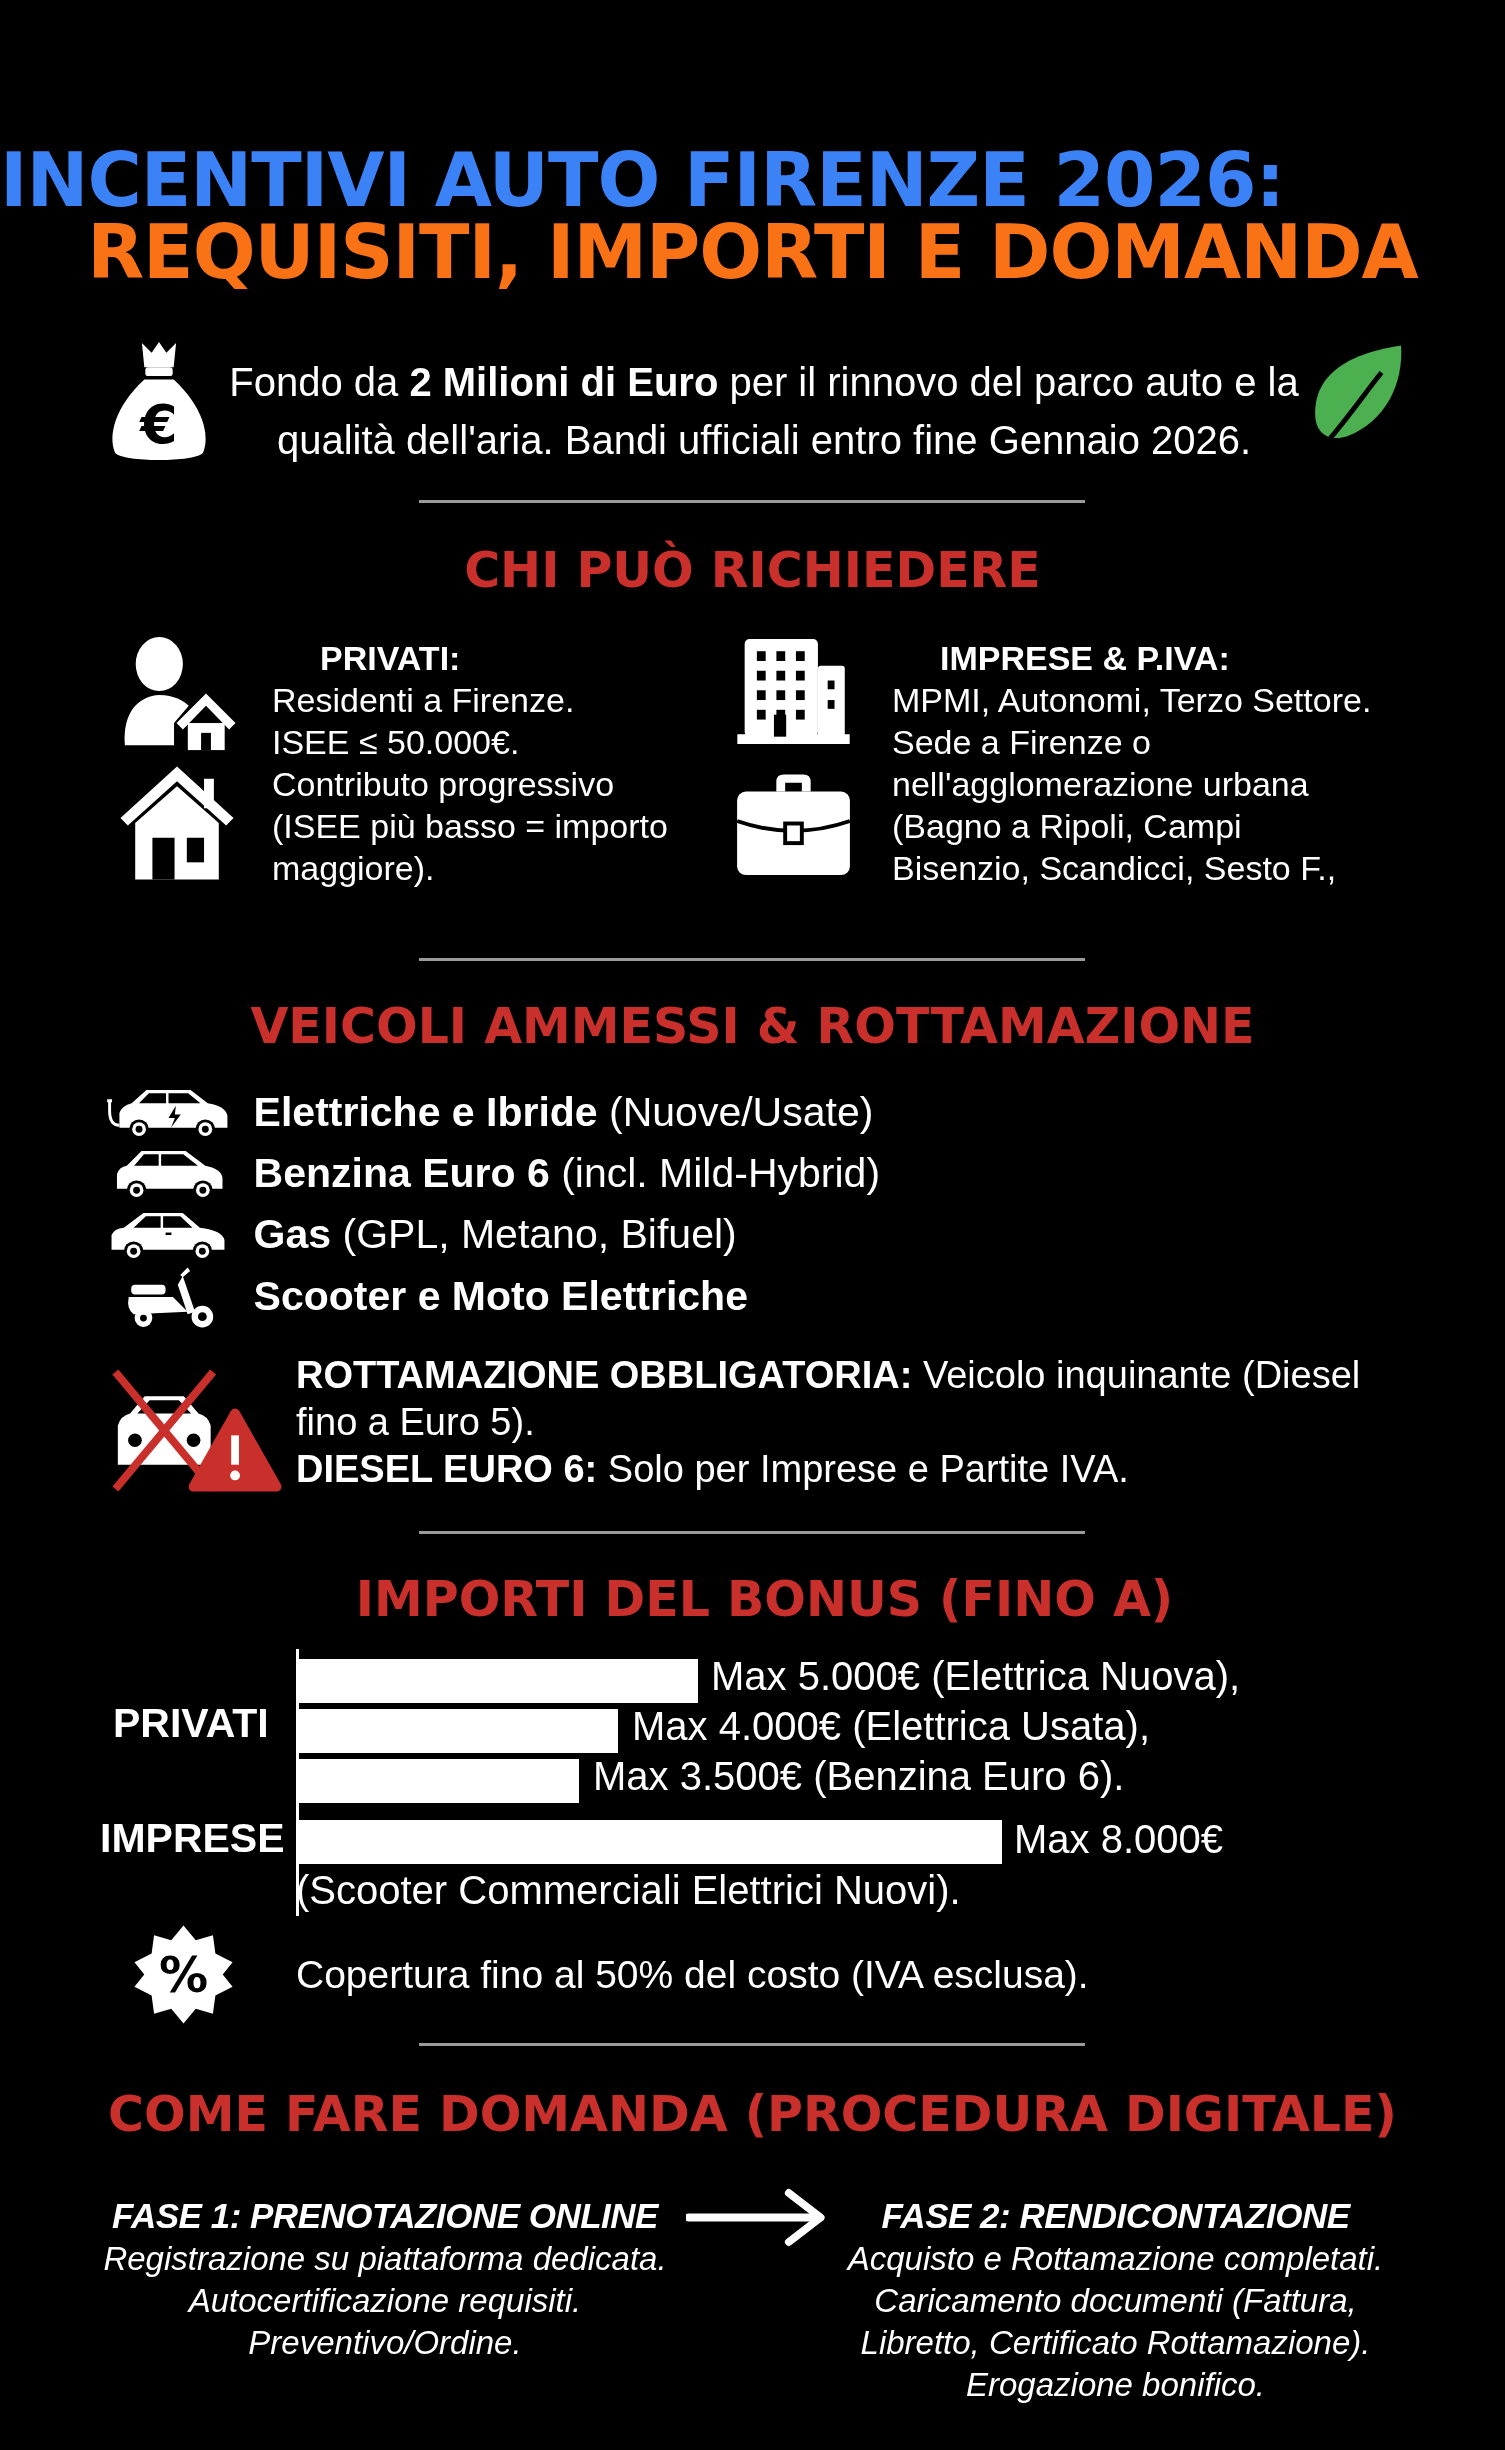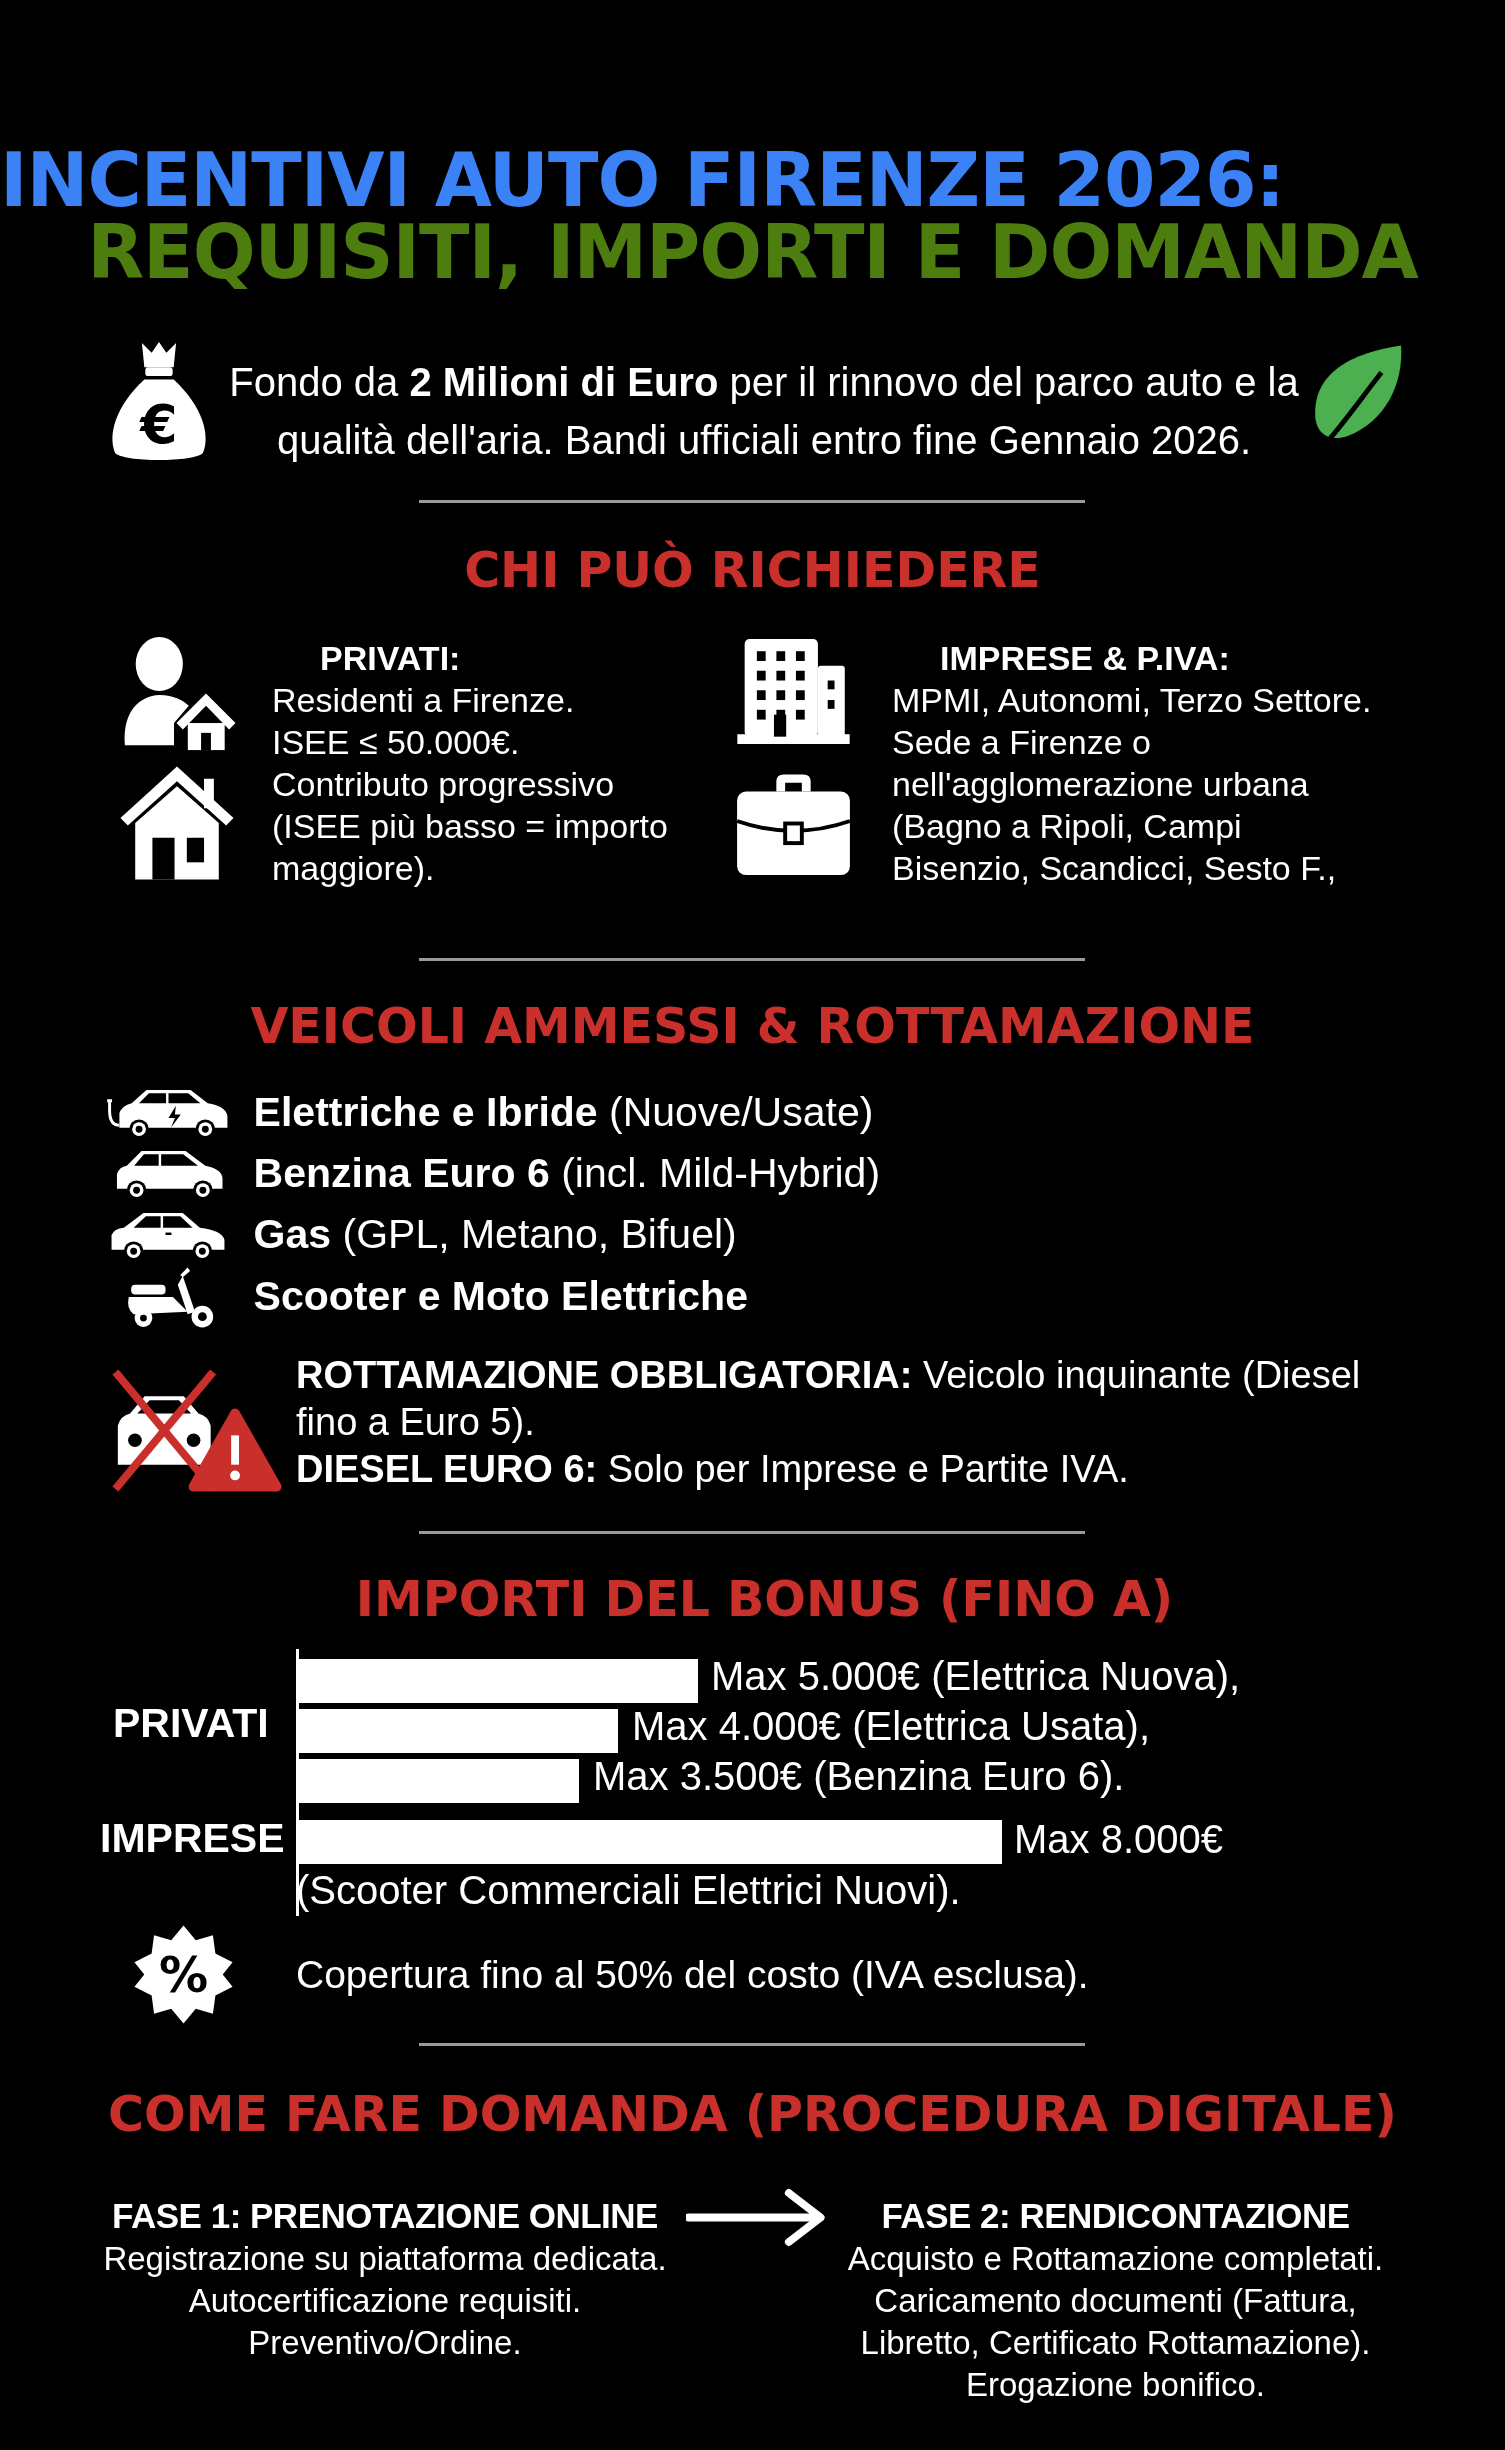--- a/index.html
+++ b/index.html
@@ -1,39 +1,39 @@
 <!DOCTYPE html>
 <html style="font-size:7.8px"><head>
 <meta charset="utf-8">
 <style>
   html, body { margin:0; padding:0; background:#000; }
   body { width:1505px; height:2774px; position:relative; overflow:hidden; color:#fff;
          font-family:"Liberation Sans", "DejaVu Sans", sans-serif; }
   .abs { position:absolute; }
   .title-red { left:0; width:1505px; top:136px; color:#3b82f6;
                font-family:"DejaVu Sans", sans-serif; font-weight:bold; font-size:74px; letter-spacing:-1px; line-height:88px; }
-  .title-white { left:0; width:1505px; top:208px; text-align:center; color:#4d7c0f;
+  .title-white { left:0; width:1505px; top:208px; text-align:center; color:#f97316;
                font-family:"DejaVu Sans", sans-serif; font-weight:bold; font-size:74px; letter-spacing:-1px; line-height:88px; }
   .intro { left:225px; width:1078px; top:353px; text-align:center; font-size:40px; line-height:58px; }
   .intro b { font-weight:bold; }
   .divider { height:2.5px; background:#9a9a9a; left:419px; width:666px; }
   .section-h { left:0; width:1505px; text-align:center; color:#c9302c;
                font-family:"DejaVu Sans", sans-serif; font-weight:bold; font-size:49px; line-height:64px; }
   .who-text { font-size:34px; line-height:42px; }
   .who-text .lbl { font-weight:bold;margin-left:48px; }
   .veh-row { left:102px; height:59px; display:flex; align-items:center; }
   .veh-row .ic { width:132px; height:59px; display:flex; align-items:center; justify-content:center; }
   .veh-row .txt { margin-left:19.6px; font-size:41px; }
   .veh-row .txt b { font-weight:bold; }
   .rott-text { left:296px; top:1352px; width:1103px; font-size:38px; line-height:47px; }
   .rott-text b { font-weight:bold; }
   .bar { background:#fff; height:44px; }
   .bar-lbl { font-size:40px; line-height:49px; white-space:nowrap; }
   .grp-lbl { font-weight:bold; font-size:41px; }
-  .phase { text-align:center; }
+  .phase { text-align:center;font-style:italic; }
   .phase .ph-t { font-weight:bold; font-size:35px; line-height:45px; letter-spacing:-0.5px; }
   .phase .ph-d { font-size:33px; line-height:42px; }
 </style>
 </head>
 <body>
 
 <div class="abs title-red">INCENTIVI AUTO FIRENZE 2026:</div>
 <div class="abs title-white">REQUISITI, IMPORTI E DOMANDA</div>
 
 <div class="abs" style="left:105px;top:338px;width:108px;height:127px;">

